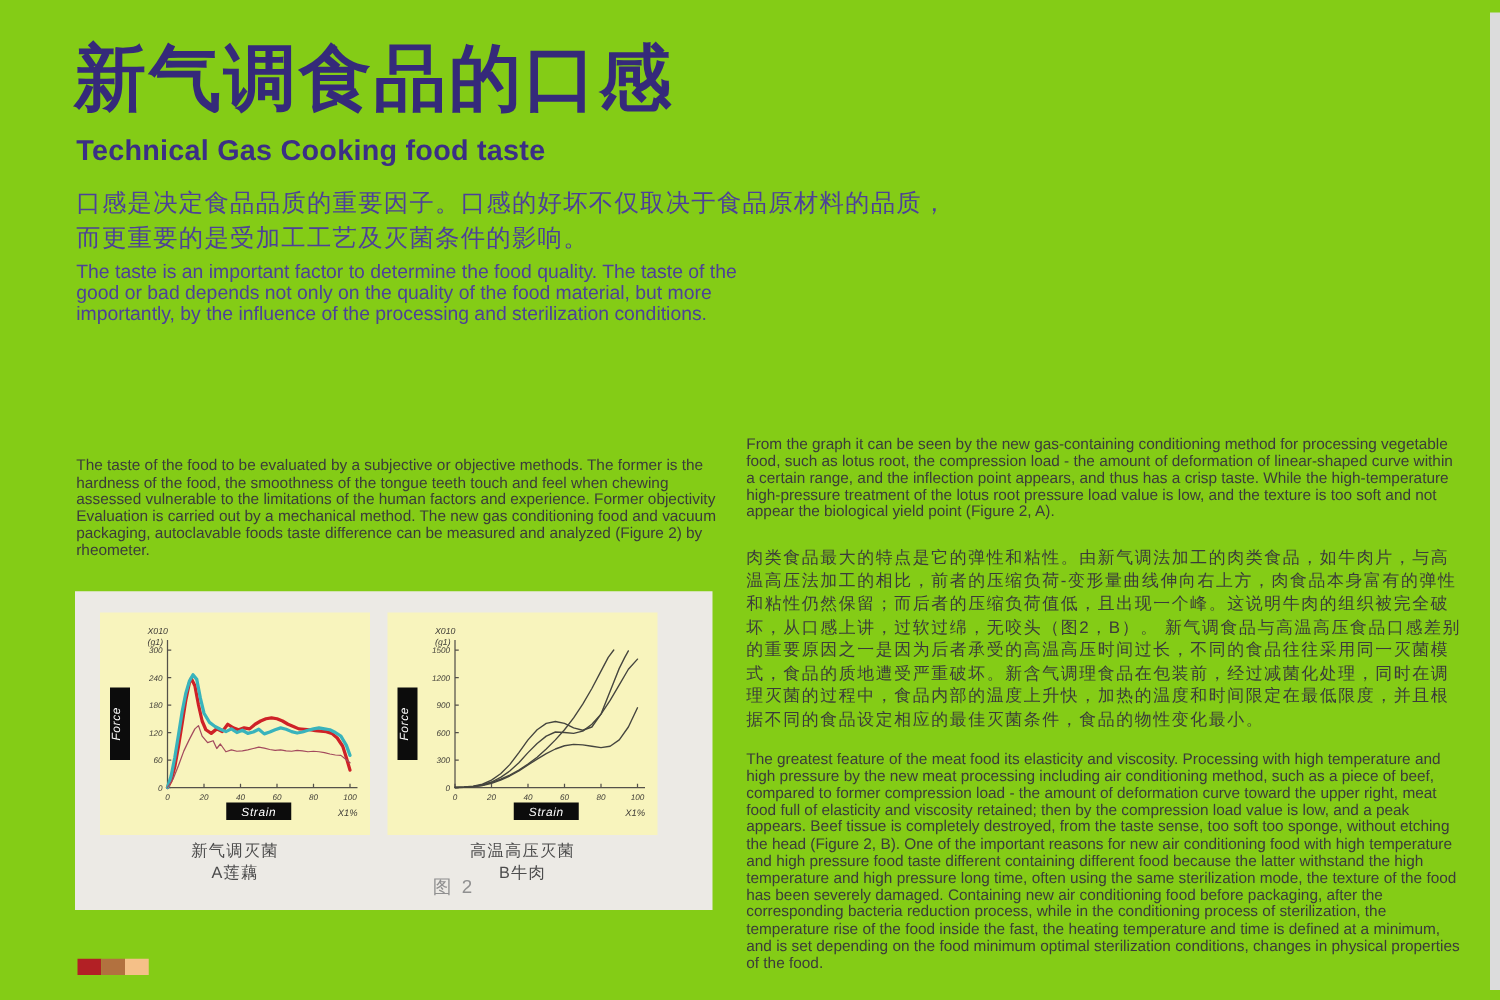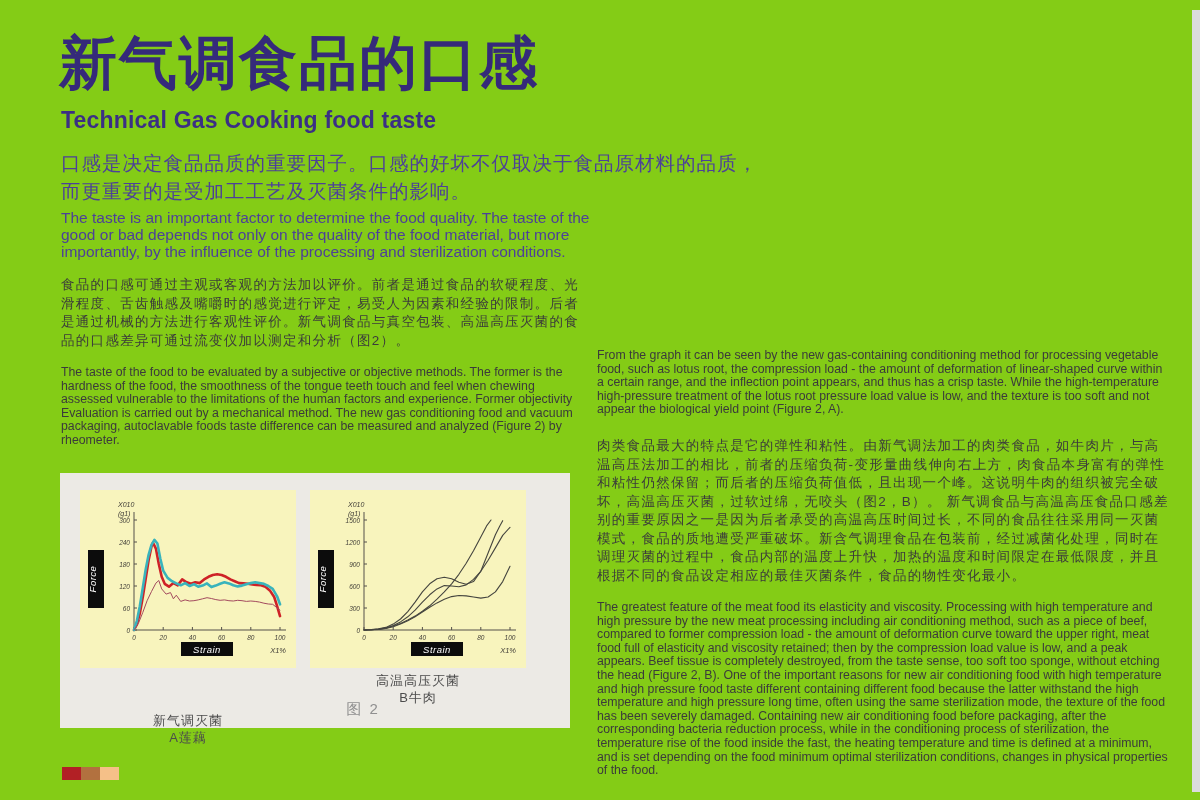--- a/index.html
+++ b/index.html
@@ -18,21 +18,21 @@
   #right-cn1{left:597px;top:276px;width:572px;}
   #right-en1{left:597px;top:349px;width:572px;}
   #right-cn2{left:597px;top:437px;width:574px;}
   #right-en2{left:597px;top:601px;width:574px;}
   .figure{left:60px;top:473px;width:510px;height:255px;background:#eceae5;}
   .panel{position:absolute;top:17px;width:216px;height:178px;background:#f8f4bd;font-style:italic;}
   .panel-a{left:20px;}
   .panel-b{left:250px;}
   .cap{position:absolute;top:199px;width:216px;text-align:center;font-size:13px;line-height:17px;
        color:#4c4c4c;letter-spacing:1px;}
-  .cap-a{left:20px;margin-top:40px;}
+  .cap-a{left:20px;}
   .cap-b{left:250px;}
   .fig-label{position:absolute;top:227px;left:0;width:510px;text-align:center;font-size:15px;
        color:#909090;letter-spacing:2px;padding-left:48px;}
   .footer-squares{left:62px;top:767px;display:flex;}
   .sq{width:19px;height:13px;display:block;}
   .edge-strip{right:0;top:10px;width:8px;height:782px;background:#dcdcdc;}
   svg text{font-family:"Liberation Sans",sans-serif;}
 </style>
 </head>
 <body>
@@ -41,25 +41,24 @@
 
   <div class="abs title">新气调食品的口感</div>
   <div class="abs intro-cn">
     <div>口感是决定食品品质的重要因子。口感的好坏不仅取决于食品原材料的品质，</div>
     <div>而更重要的是受加工工艺及灭菌条件的影响。</div>
   </div>
 
   <div class="abs subtitle">Technical Gas Cooking food taste</div>
   <div class="abs intro-en">The taste is an important factor to determine the food quality. The taste of the good or bad depends not only on the quality of the food material, but more importantly, by the influence of the processing and sterilization conditions.</div>
 
-  <div id="left-cn" class="abs para cn">食品的口感可通过主观或客观的方法加以评价。前者是通过食品的软硬程度、光滑程度、舌齿触感及嘴嚼时的感觉进行评定，易受人为因素和经验的限制。后者是通过机械的方法进行客观性评价。新气调食品与真空包装、高温高压灭菌的食品的口感差异可通过流变仪加以测定和分析（图2）。</div>
   <div id="left-en" class="abs para en">The taste of the food to be evaluated by a subjective or objective methods. The former is the hardness of the food, the smoothness of the tongue teeth touch and feel when chewing assessed vulnerable to the limitations of the human factors and experience. Former objectivity Evaluation is carried out by a mechanical method. The new gas conditioning food and vacuum packaging, autoclavable foods taste difference can be measured and analyzed (Figure 2) by rheometer.</div>
 
   <div id="right-en1" class="abs para en">From the graph it can be seen by the new gas-containing conditioning method for processing vegetable food, such as lotus root, the compression load - the amount of deformation of linear-shaped curve within a certain range, and the inflection point appears, and thus has a crisp taste. While the high-temperature high-pressure treatment of the lotus root pressure load value is low, and the texture is too soft and not appear the biological yield point (Figure 2, A).</div>
-  <div id="right-cn2" class="abs para cn">肉类食品最大的特点是它的弹性和粘性。由新气调法加工的肉类食品，如牛肉片，与高温高压法加工的相比，前者的压缩负荷-变形量曲线伸向右上方，肉食品本身富有的弹性和粘性仍然保留；而后者的压缩负荷值低，且出现一个峰。这说明牛肉的组织被完全破坏，高温高压灭菌，过软过绵，无咬头（图2，B）。 新气调食品与高温高压食品口感差别的重要原因之一是因为后者承受的高温高压时间过长，不同的食品往往采用同一灭菌模式，食品的质地遭受严重破坏。新含气调理食品在包装前，经过减菌化处理，同时在调理灭菌的过程中，食品内部的温度上升快，加热的温度和时间限定在最低限度，并且根据不同的食品设定相应的最佳灭菌条件，食品的物性变化最小。</div>
+  <div id="right-cn2" class="abs para cn">肉类食品最大的特点是它的弹性和粘性。由新气调法加工的肉类食品，如牛肉片，与高温高压法加工的相比，前者的压缩负荷-变形量曲线伸向右上方，肉食品本身富有的弹性和粘性仍然保留；而后者的压缩负荷值低，且出现一个峰。这说明牛肉的组织被完全破坏，从口感上讲，过软过绵，无咬头（图2，B）。 新气调食品与高温高压食品口感差别的重要原因之一是因为后者承受的高温高压时间过长，不同的食品往往采用同一灭菌模式，食品的质地遭受严重破坏。新含气调理食品在包装前，经过减菌化处理，同时在调理灭菌的过程中，食品内部的温度上升快，加热的温度和时间限定在最低限度，并且根据不同的食品设定相应的最佳灭菌条件，食品的物性变化最小。</div>
   <div id="right-en2" class="abs para en">The greatest feature of the meat food its elasticity and viscosity. Processing with high temperature and high pressure by the new meat processing including air conditioning method, such as a piece of beef, compared to former compression load - the amount of deformation curve toward the upper right, meat food full of elasticity and viscosity retained; then by the compression load value is low, and a peak appears. Beef tissue is completely destroyed, from the taste sense, too soft too sponge, without etching the head (Figure 2, B). One of the important reasons for new air conditioning food with high temperature and high pressure food taste different containing different food because the latter withstand the high temperature and high pressure long time, often using the same sterilization mode, the texture of the food has been severely damaged. Containing new air conditioning food before packaging, after the corresponding bacteria reduction process, while in the conditioning process of sterilization, the temperature rise of the food inside the fast, the heating temperature and time is defined at a minimum, and is set depending on the food minimum optimal sterilization conditions, changes in physical properties of the food.</div>
 
   <div class="abs figure">
     <div class="panel panel-a">
       <svg width="216" height="178" viewBox="0 0 216 178">
           <text x="38" y="17" font-size="7" fill="#44413a">X010</text>
           <text x="38" y="26" font-size="7" fill="#44413a">(g1)</text>
           <line x1="54" y1="22" x2="54" y2="140" stroke="#55514a" stroke-width="1"></line>
           <line x1="54" y1="140" x2="206" y2="140" stroke="#55514a" stroke-width="1"></line>
           <line x1="54" y1="140" x2="57" y2="140" stroke="#55514a" stroke-width="1"></line>

